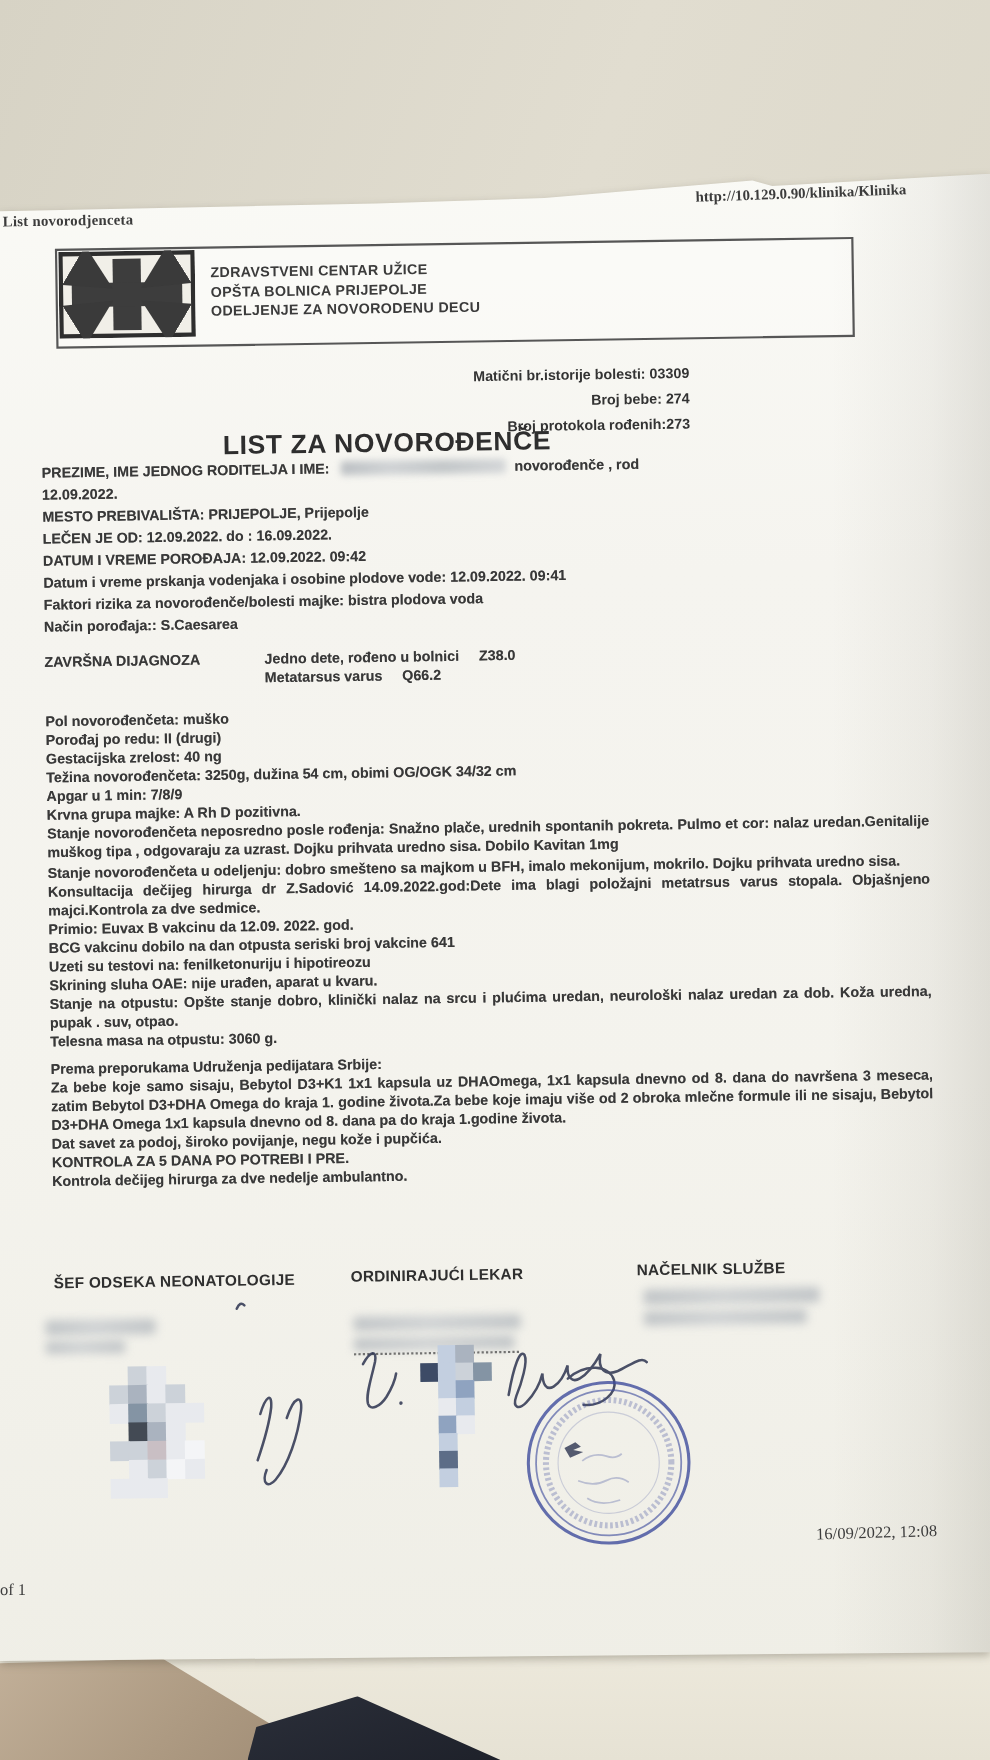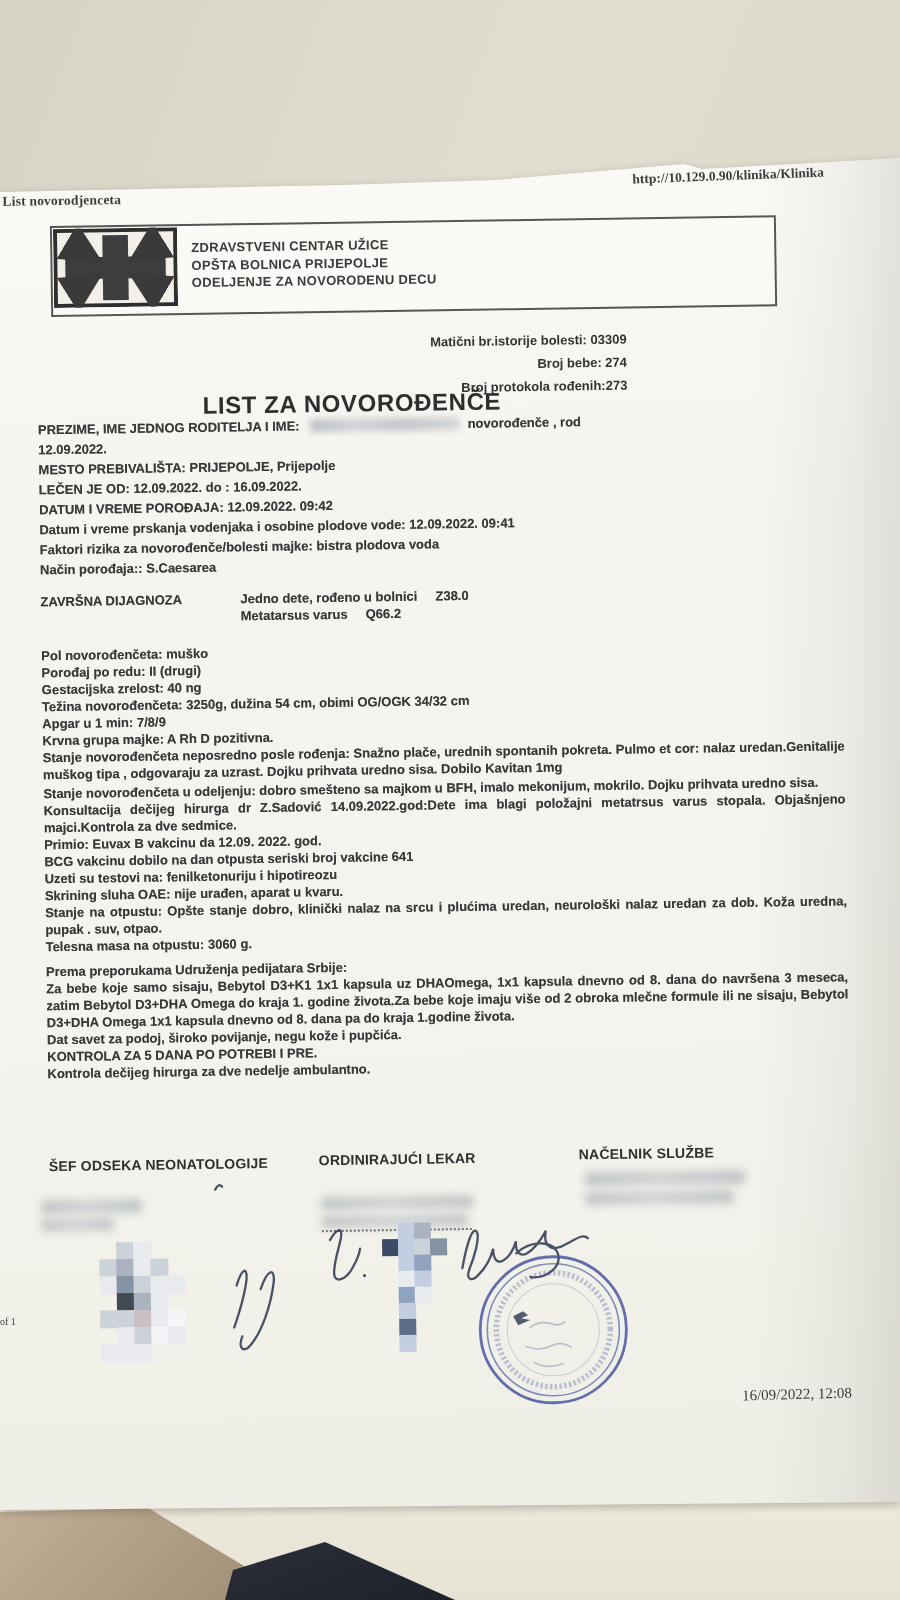--- a/index.html
+++ b/index.html
@@ -58,21 +58,21 @@
                filter:blur(3.5px);opacity:.55;border-radius:2px;}
   
   .sig-title{position:absolute;font-size:14px;font-weight:bold;color:#2f2f2f;letter-spacing:.2px;}
   .blurname{position:absolute;background:linear-gradient(90deg,#99a1ab,#b4bac2 45%,#9aa2ac);
             filter:blur(4.5px);opacity:.55;border-radius:3px;}
   .dotted-line{position:absolute;border-top:2px dotted #555;opacity:.8;}
   .mosaic{position:absolute;}
   .ink-layer{position:absolute;left:0;top:0;width:900px;height:1360px;pointer-events:none;}
   .stamp{position:absolute;left:462px;top:1107px;width:160px;height:160px;}
   
-  .footer-page{position:absolute;left:0px;top:1166px;font-size:10px;}
+  .footer-page{position:absolute;left:0px;top:1288px;font-size:15px;}
   .footer-time{position:absolute;left:742px;top:1236px;font-size:15px;transform:rotate(-1.6deg);}
 </style>
 </head>
 <body>
 
 <div class="photo">
 
   <div class="undersheet"></div>
   <div class="undersheet-edge"></div>
   <div class="leather"></div>

